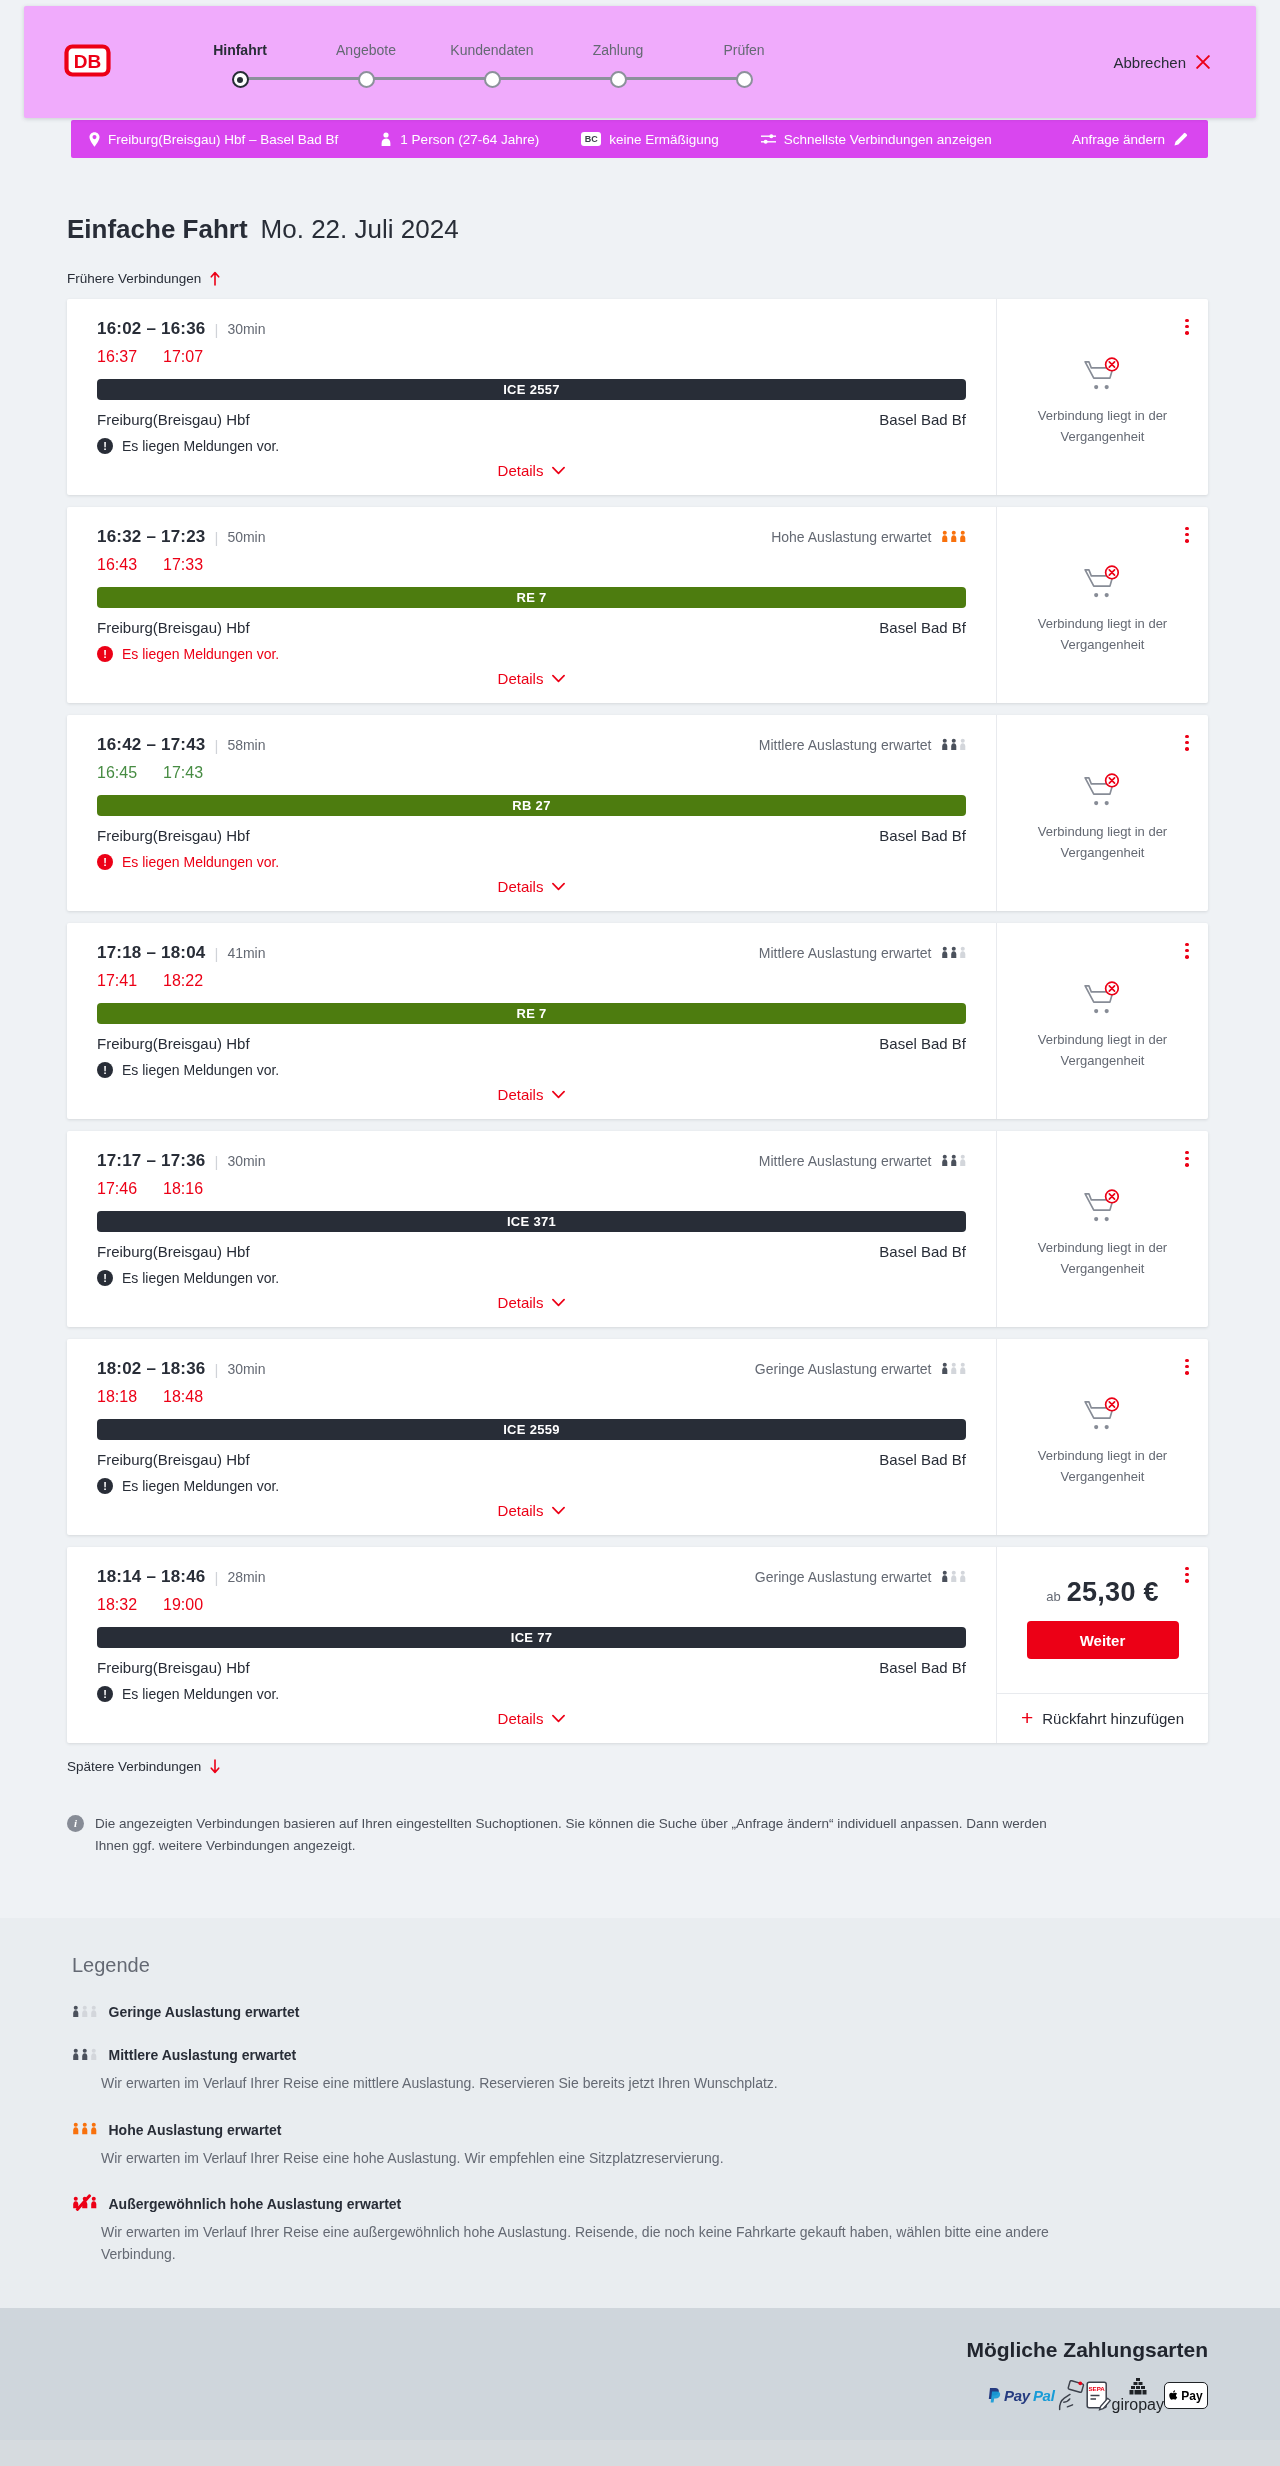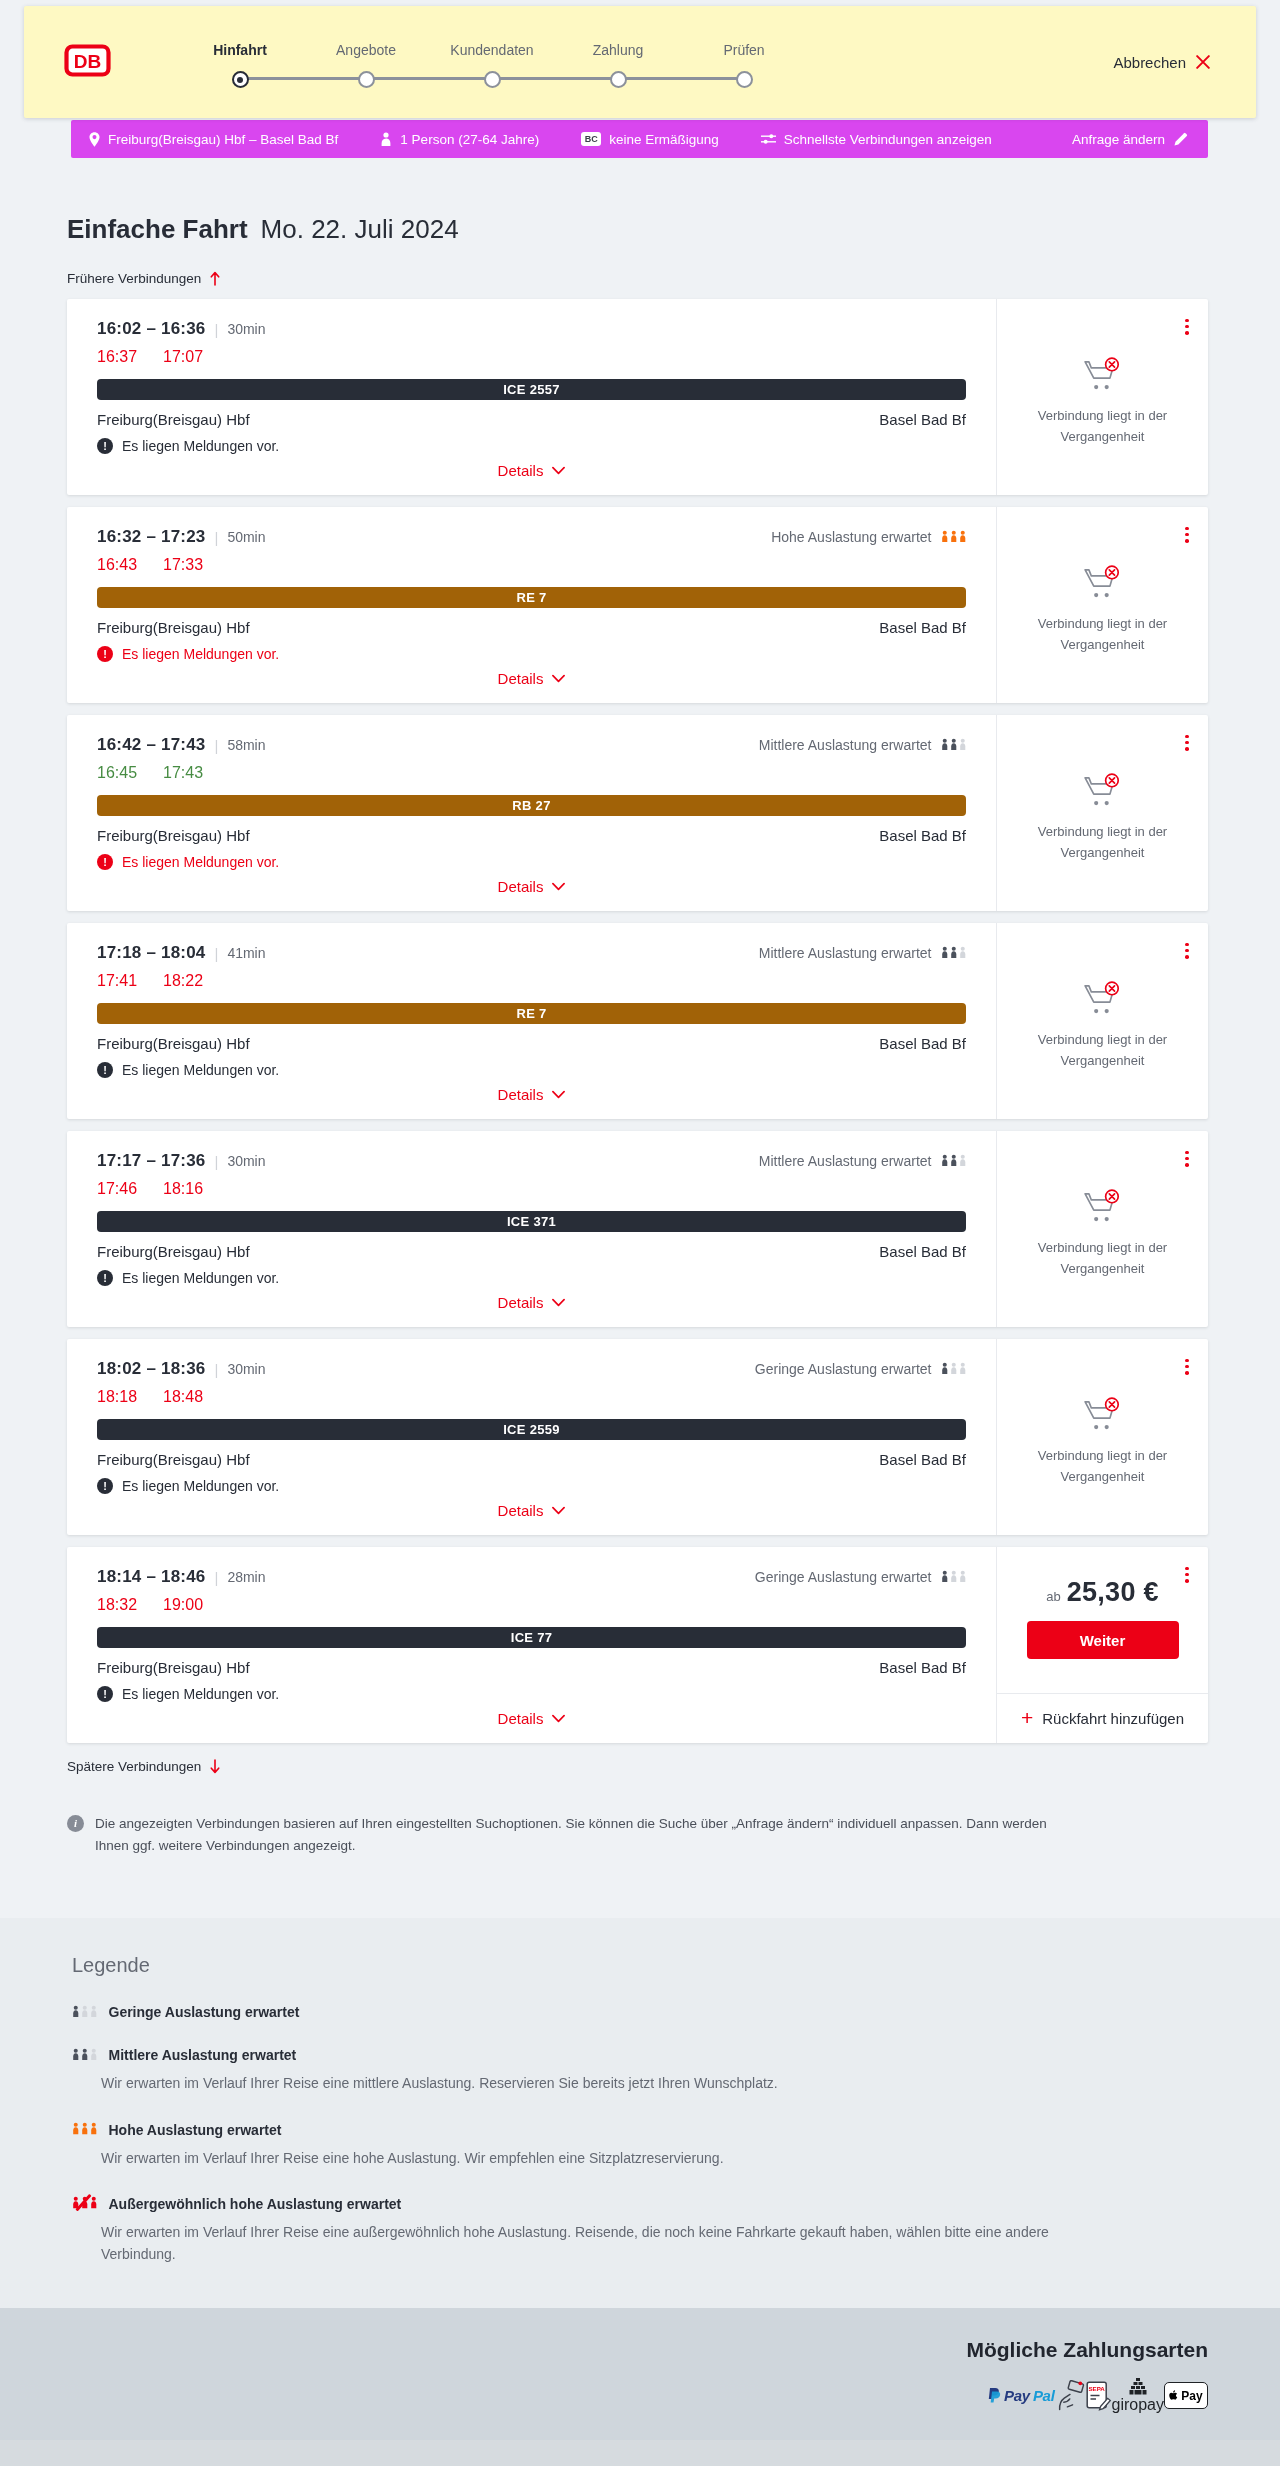--- a/index.html
+++ b/index.html
@@ -5,21 +5,21 @@
   * { box-sizing: border-box; margin: 0; padding: 0; }
   body {
     width: 1280px; min-height: 2466px; margin: 0 auto;
     background: #eff2f5;
     font-family: "Liberation Sans", sans-serif;
     color: #282d37;
   }
 
   
   .header-card {
-    margin: 6px 24px 0; height: 112px; background: #fef9c3;
+    margin: 6px 24px 0; height: 112px; background: #f0abfc;
     border-radius: 2px; box-shadow: 0 1px 4px rgba(40,45,55,.18);
     display: flex; align-items: center; position: relative; z-index: 2;
   }
   .db-logo { margin-left: 40px; cursor: pointer; }
   .stepper { position: relative; display: flex; margin-left: 66px; padding-top: 6px; }
   .step { width: 126px; display: flex; flex-direction: column; align-items: center; gap: 13px; cursor: pointer; }
   .step-label { font-size: 14px; color: #646973; }
   .step.active .step-label { color: #282d37; font-weight: 700; }
   .step-line { position: absolute; left: 63px; width: 504px; top: 41px; height: 3px; background: #8c919b; z-index: 0; }
   .dot { width: 17px; height: 17px; border-radius: 50%; background: #fff; border: 2.5px solid #8c919b; z-index: 1; display: flex; align-items: center; justify-content: center; }
@@ -55,21 +55,21 @@
   .duration { font-size: 14px; color: #646973; }
   .occupancy { display: flex; align-items: center; gap: 9px; font-size: 14px; color: #646973; }
   .ppl { position: relative; display: inline-flex; align-items: flex-end; gap: 1.5px; }
   .person-icon { width: 7.5px; height: 12.5px; }
   .slash { position: absolute; left: 10px; top: -4px; width: 2.6px; height: 21px; background: #ec0016; transform: rotate(42deg); border-radius: 1px; }
   .delayed { margin-top: 9px; display: flex; gap: 26px; font-size: 16px; }
   .delay-late .delayed { color: #ec0016; }
   .delay-early .delayed { color: #478c43; }
   .train-bar { margin-top: 13px; height: 33px; border-radius: 4px; display: flex; align-items: center; justify-content: center; color: #fff; font-size: 13px; font-weight: 700; letter-spacing: .3px; }
   .train-dark .train-bar { background: #282d37; }
-  .train-gray .train-bar { background: #a16207; }
+  .train-gray .train-bar { background: #4d7c0f; }
   .stations { margin-top: 11px; display: flex; justify-content: space-between; font-size: 15px; }
   .message { margin-top: 10px; display: flex; align-items: center; gap: 9px; font-size: 14px; }
   .msg-icon { width: 16px; height: 16px; border-radius: 50%; color: #fff; font-size: 11px; font-weight: 700; display: inline-flex; align-items: center; justify-content: center; flex: none; }
   .msg-neutral .message { color: #282d37; }  .msg-neutral .msg-icon { background: #282d37; }
   .msg-alert .message { color: #ec0016; }    .msg-alert .msg-icon { background: #ec0016; }
   .details { margin-top: auto; align-self: center; display: flex; align-items: center; gap: 9px; color: #ec0016; font-size: 15px; cursor: pointer; padding: 8px 4px 8px; }
 
   .card-side { width: 212px; border-left: 1px solid #e8eaee; position: relative; display: flex; flex-direction: column; }
   .kebab { position: absolute; top: 15px; right: 17px; cursor: pointer; padding: 2px; }
   .kebab i { display: block; width: 3.6px; height: 3.6px; border-radius: 50%; background: #ec0016; margin: 2.6px 0; }

